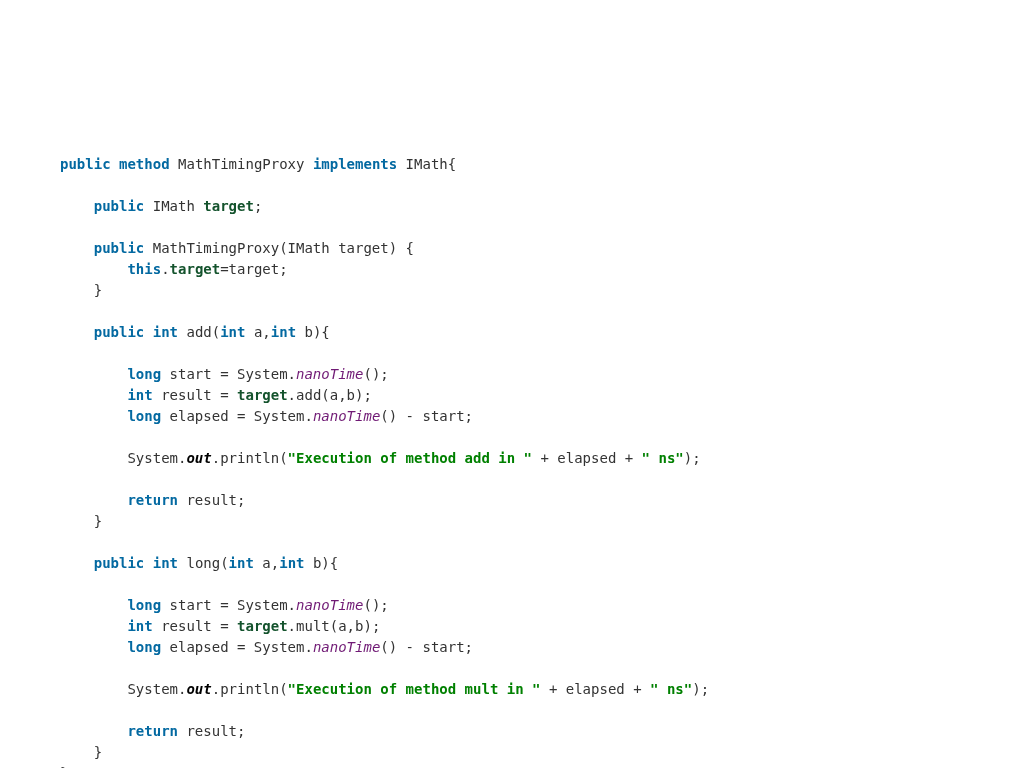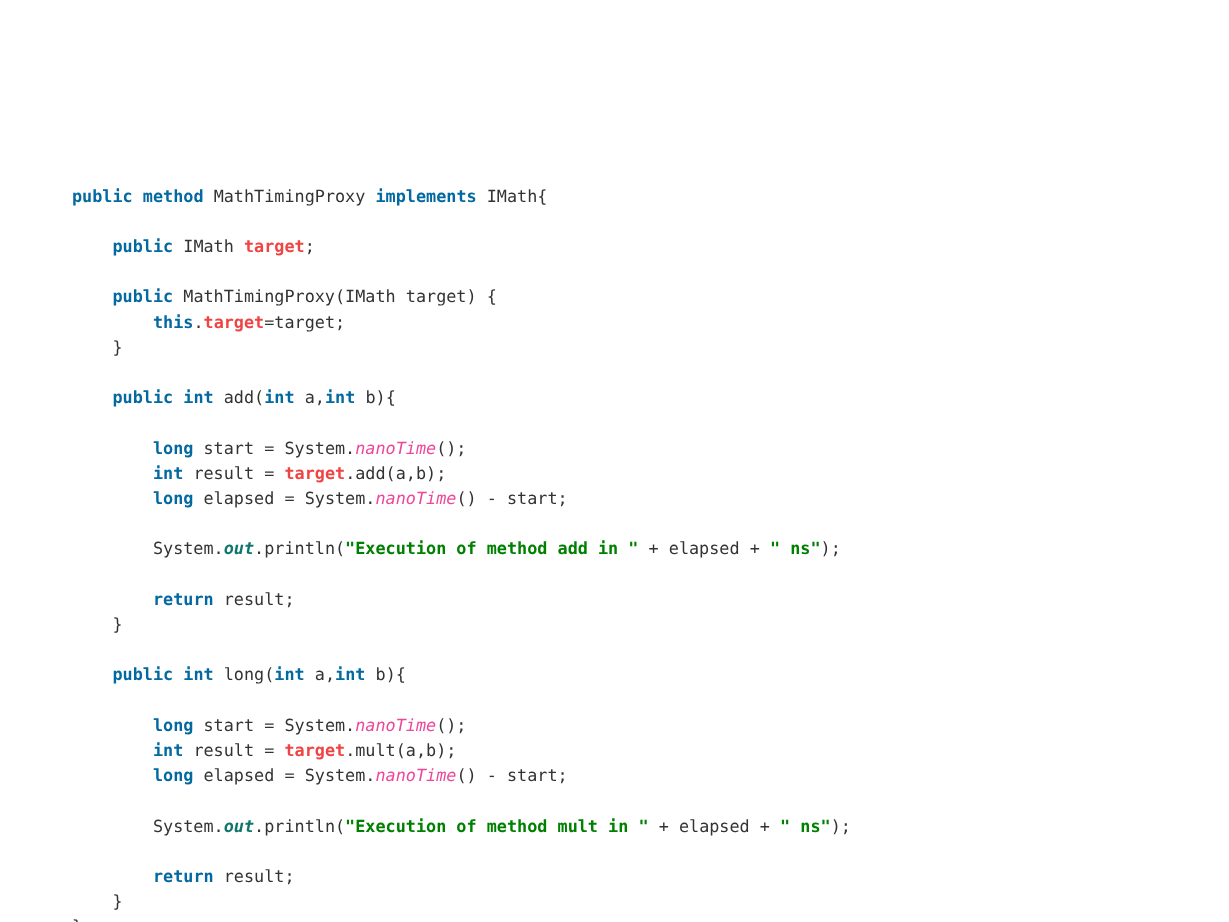--- a/index.html
+++ b/index.html
@@ -9,23 +9,23 @@
     font-family: "Courier New", Courier, monospace;
     font-size: 14px;
     line-height: 1.5;
   }
   .code-container {
     padding: 140px 60px 20px 60px;
     white-space: pre;
   }
   .kw { color: #0369a1; font-weight: bold; }
   .plain { color: #333333; }
-  .field { color: #ef4444; font-weight: bold; }
-  .static { color: #0f766e; font-weight: bold; font-style: italic; }
-  .staticm { color: #ec4899; font-style: italic; }
+  .field { color: #14532d; font-weight: bold; }
+  .static { color: #000000; font-weight: bold; font-style: italic; }
+  .staticm { color: #701a75; font-style: italic; }
   .str { color: #008000; font-weight: bold; }
 </style>
 </head>
 <body>
 
 <div class="code-container"><pre id="code"><span class="kw">public</span><span class="plain"> </span><span class="kw">method</span><span class="plain"> MathTimingProxy </span><span class="kw">implements</span><span class="plain"> IMath{</span><span class="plain">
 
 </span><span class="plain">    </span><span class="kw">public</span><span class="plain"> IMath </span><span class="field">target</span><span class="plain">;</span><span class="plain">
 
 </span><span class="plain">    </span><span class="kw">public</span><span class="plain"> MathTimingProxy(IMath target) {</span><span class="plain">

